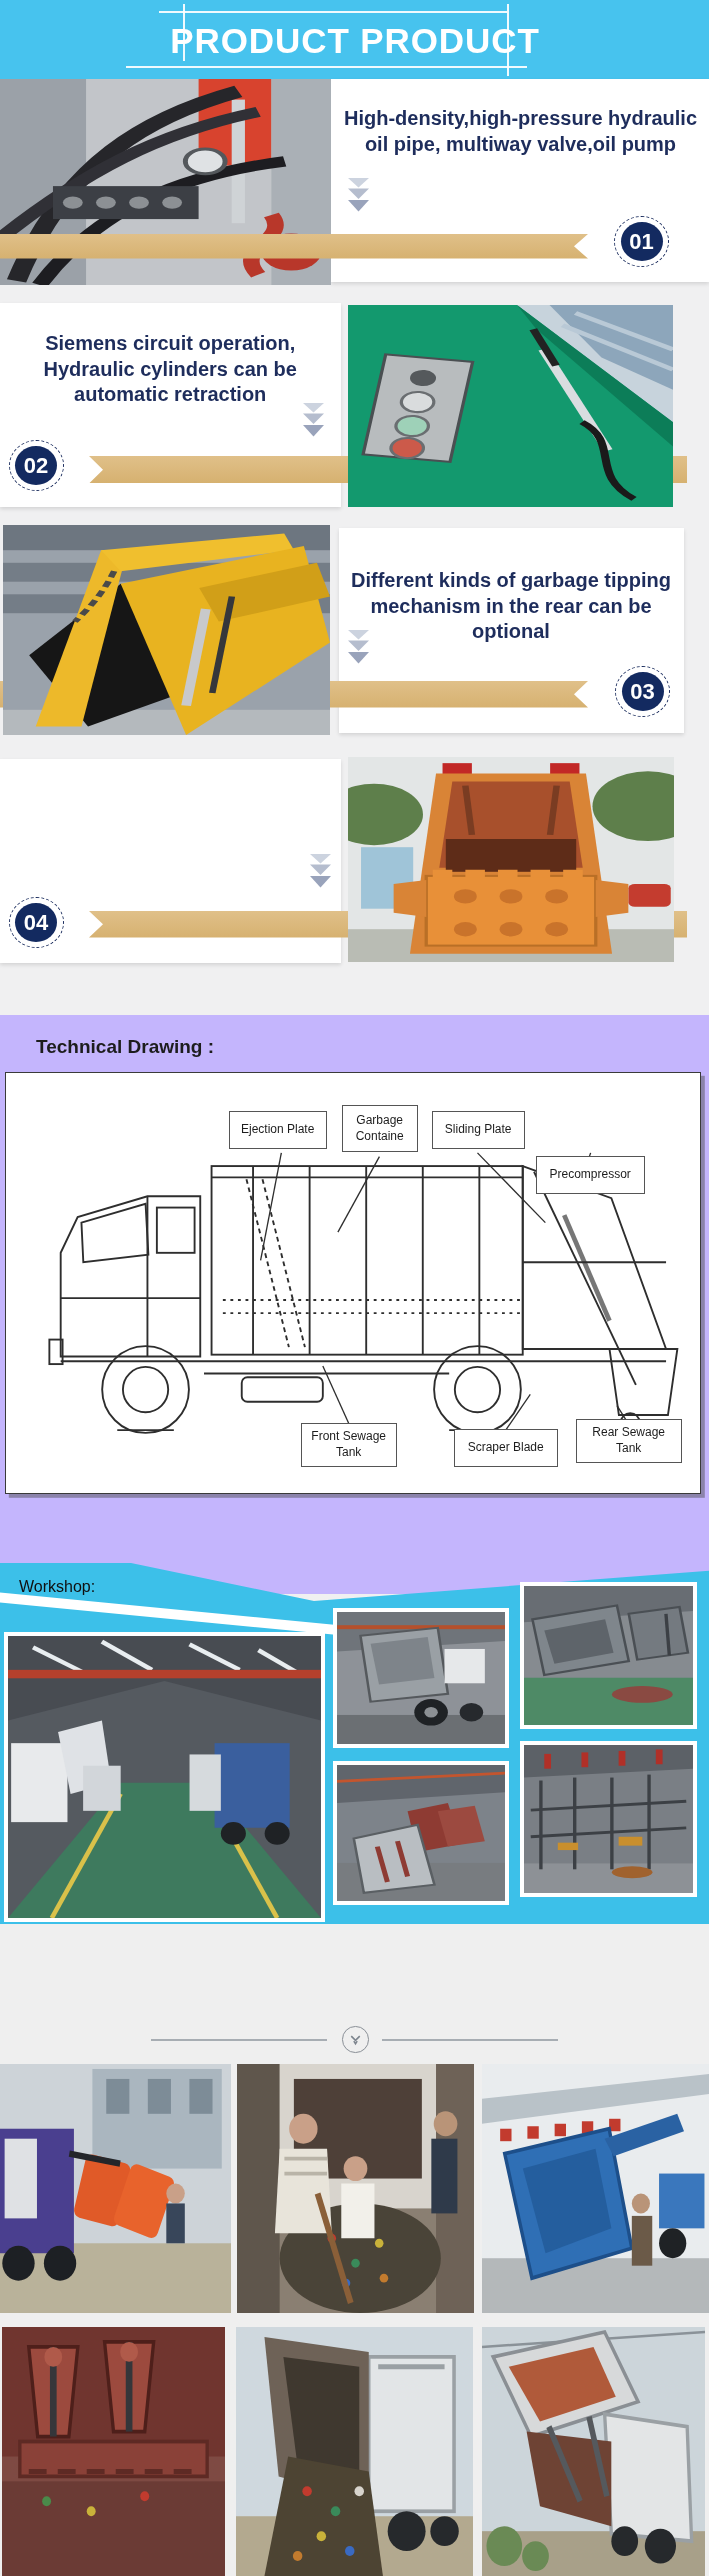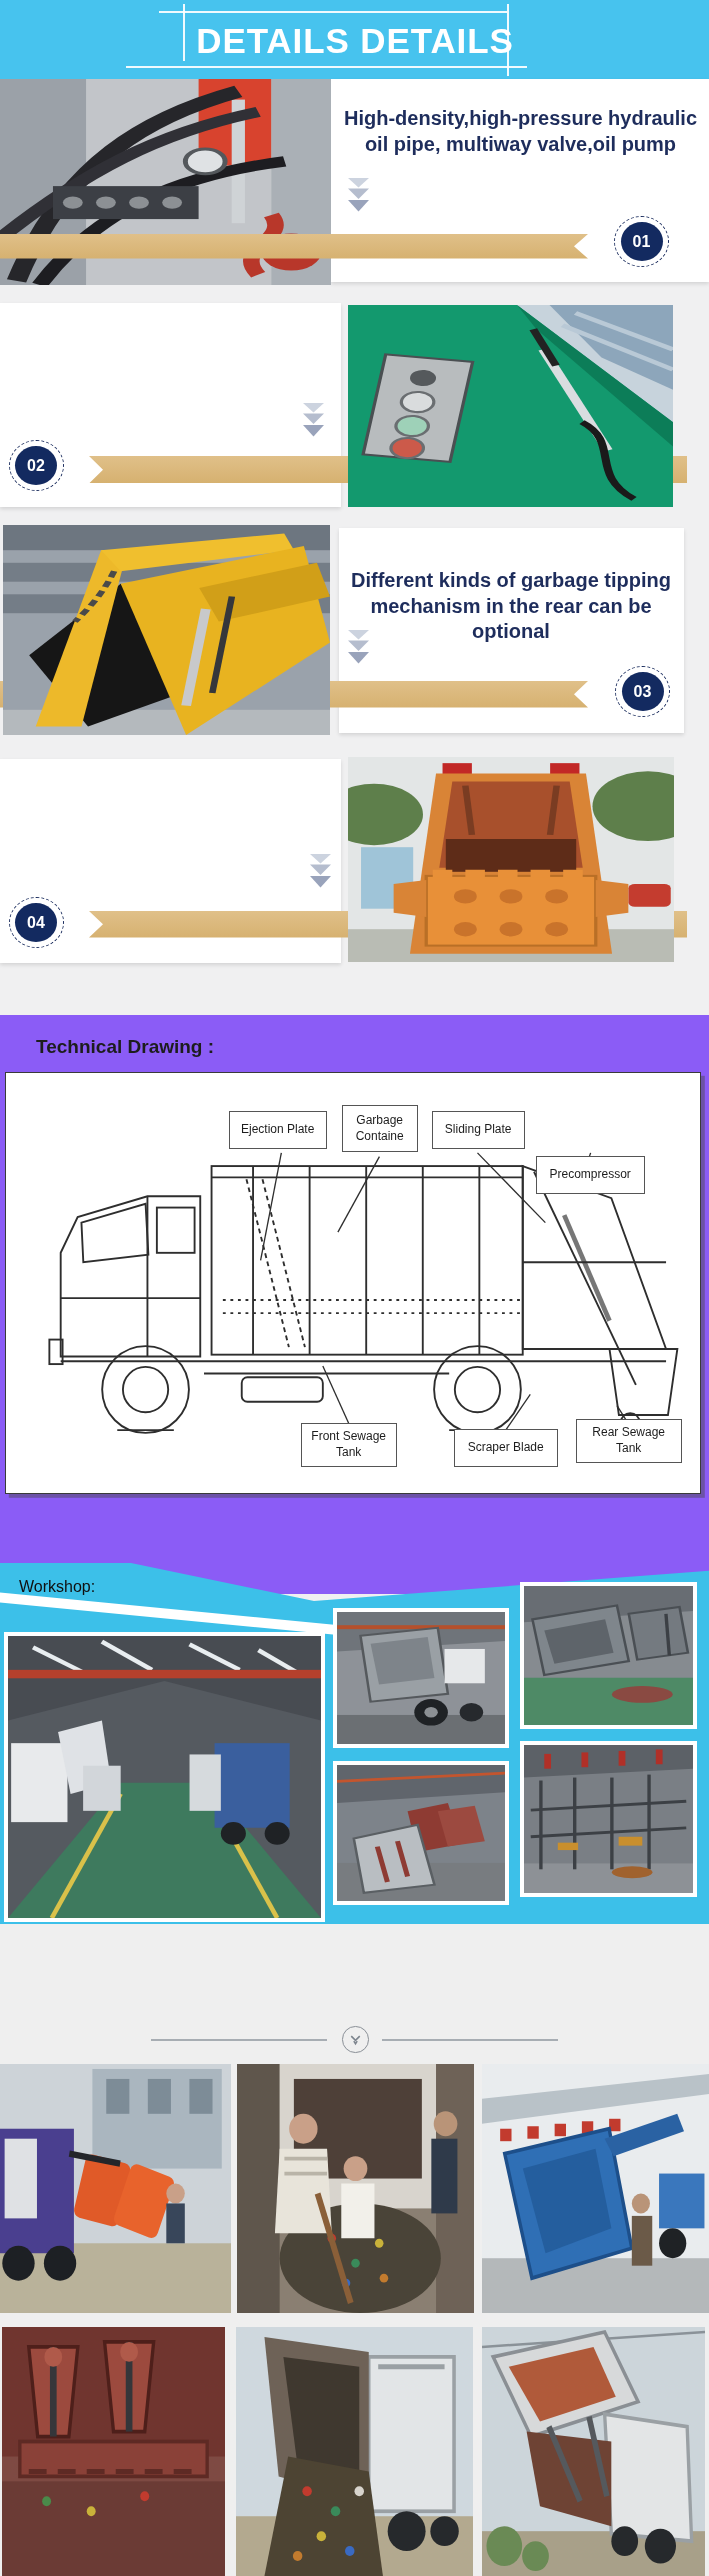--- a/index.html
+++ b/index.html
@@ -14,26 +14,26 @@
   
   .panel{position:absolute;background:#fff;box-shadow:0 1.9px 3.8px rgba(0,0,0,.12);}
   .ftext{position:absolute;color:#1e2d5c;font-size:20px;font-weight:600;line-height:25.5px;
     text-align:center;}
   .ribbon{position:absolute;background:linear-gradient(#e0c089,#d6b170);}
   .ribbon.notch-r{clip-path:polygon(0 0,100% 0,calc(100% - 14px) 50%,100% 100%,0 100%);}
   .ribbon.notch-l{clip-path:polygon(0 0,100% 0,100% 100%,0 100%,14px 50%);}
   .badge{position:absolute;width:55px;height:51px;border:1.9px dashed #1b2d5e;border-radius:50%;
     background:#fff;display:flex;align-items:center;justify-content:center;box-sizing:border-box;}
   .badge b{width:42px;height:39px;border-radius:50%;background:#132a60;color:#fff;
-    font-size:16px;font-weight:bold;display:flex;align-items:center;justify-content:center;}
+    font-size:22px;font-weight:bold;display:flex;align-items:center;justify-content:center;}
   .chev{position:absolute;width:21px;height:35px;}
   .ph{position:absolute;overflow:hidden;background:#c9ccd0;}
   .ph svg{width:100%;height:100%;display:block;}
   
-  #tech-block{left:0;top:1015px;width:710px;height:579px;background:#8b5cf6;text-decoration:underline;}
+  #tech-block{left:0;top:1015px;width:710px;height:579px;background:#c4b5fd;text-decoration:underline;}
   #tech-heading{position:absolute;left:36px;top:21px;font-size:19px;font-weight:bold;color:#1d1d1d;}
   #draw-box{position:absolute;left:4.7px;top:57px;width:696px;height:422px;background:#fff;
     border:1.9px solid #3a3a3a;box-shadow:3.8px 3.8px 0 rgba(70,70,70,.45);box-sizing:border-box;}
   .dlabel{position:absolute;border:1.4px solid #555;background:#fff;font-size:12px;color:#1d1d1d;
     display:flex;align-items:center;justify-content:center;text-align:center;line-height:1.3;padding:1.9px;box-sizing:border-box;}
   
   #workshop{left:0;top:1563px;width:710px;height:397px;background:#3cc0e9;
     clip-path:polygon(0 0,131px 0,314px 38px,710px 7.6px,710px 361px,0 397px);}
   #ws-slash{position:absolute;left:-28px;top:45px;width:378px;height:9.5px;background:#fff;
     transform:rotate(5.5deg);}
@@ -50,21 +50,21 @@
 </head>
 <body>
 
 <div id="page">
 
   <div id="banner" class="abs">
     <div class="bline" style="left:159px;top:11.4px;width:348px;height:1.9px;"></div>
     <div class="bline" style="left:126px;top:66px;width:401px;height:1.9px;"></div>
     <div class="bline" style="left:183px;top:3.8px;width:1.9px;height:57px;"></div>
     <div class="bline" style="left:507px;top:3.8px;width:1.9px;height:72px;"></div>
-    <div id="banner-title">DETAILS DETAILS</div>
+    <div id="banner-title">PRODUCT PRODUCT</div>
   </div>
 
   <div class="panel" style="left:331px;top:79px;width:378px;height:203px;"></div>
   <div class="ph" style="left:0px;top:79px;width:331px;height:206px;">
     <svg viewBox="0 0 100 100" preserveAspectRatio="none">
       <rect width="100" height="100" fill="#c2c5c9"></rect>
       <rect x="0" y="0" width="26" height="100" fill="#9ba1a8"></rect>
       <rect x="60" y="0" width="22" height="42" fill="#d8432e"></rect>
       <rect x="82" y="0" width="18" height="100" fill="#aab0b6"></rect>
       <rect x="70" y="10" width="4" height="60" fill="#cfd3d6"></rect>
@@ -111,20 +111,21 @@
         <circle cx="21" cy="36" r="4" fill="#55595c"></circle>
         <circle cx="21" cy="48" r="5" fill="#d9dcdd" stroke="#6a6e71" stroke-width="1"></circle>
         <circle cx="21" cy="60" r="5" fill="#9ed1b8" stroke="#6a6e71" stroke-width="1"></circle>
         <circle cx="21" cy="71" r="5" fill="#cc5a4a" stroke="#6a6e71" stroke-width="1"></circle>
       </g>
       <line x1="60" y1="22" x2="80" y2="72" stroke="#d9dde0" stroke-width="3"></line>
       <line x1="57" y1="12" x2="64" y2="30" stroke="#222" stroke-width="2.5"></line>
       <path d="M72,58 C84,68 74,84 88,96" stroke="#1a1a1a" stroke-width="2.5" fill="none"></path>
     </svg>
   </div>
+  <div class="ftext" style="left:4.7px;top:331px;width:331px;">Siemens circuit operation, Hydraulic cylinders can be automatic retraction</div>
   <div class="chev" style="left:303px;top:403px;">
     <svg viewBox="0 0 22 36">
         <polygon points="0,0 22,0 11,10" fill="#ccd3df"></polygon>
         <polygon points="0,11 22,11 11,22" fill="#b5bdce"></polygon>
         <polygon points="0,23 22,23 11,35" fill="#99a3bb"></polygon>
       </svg>
   </div>
   <div class="badge" style="left:8.5px;top:440px;">
       <b>02</b>
     </div>

